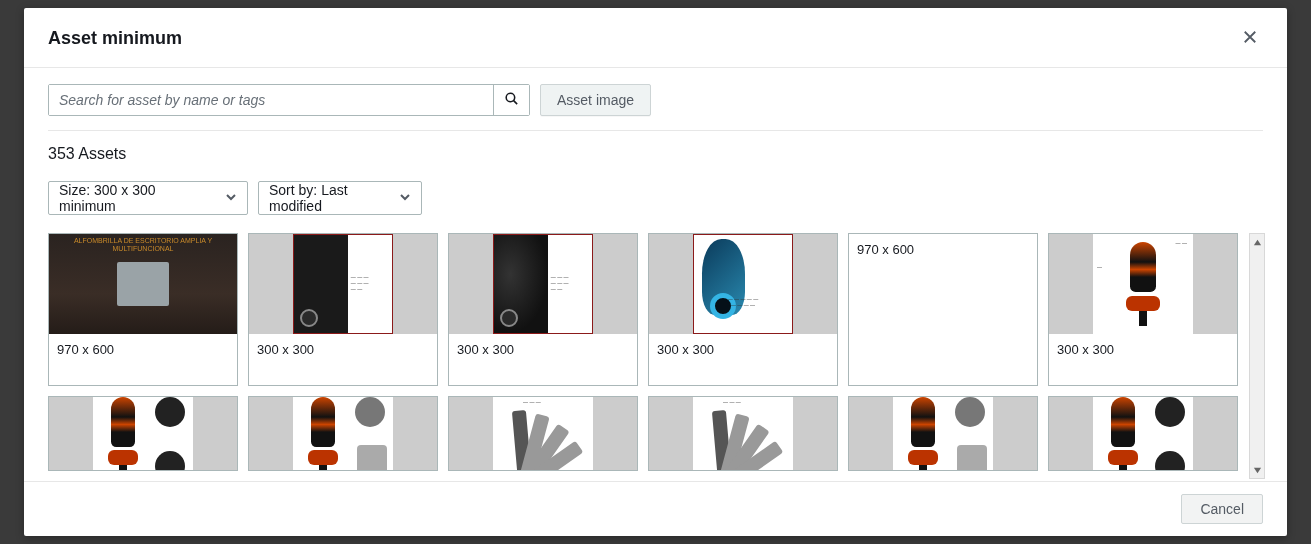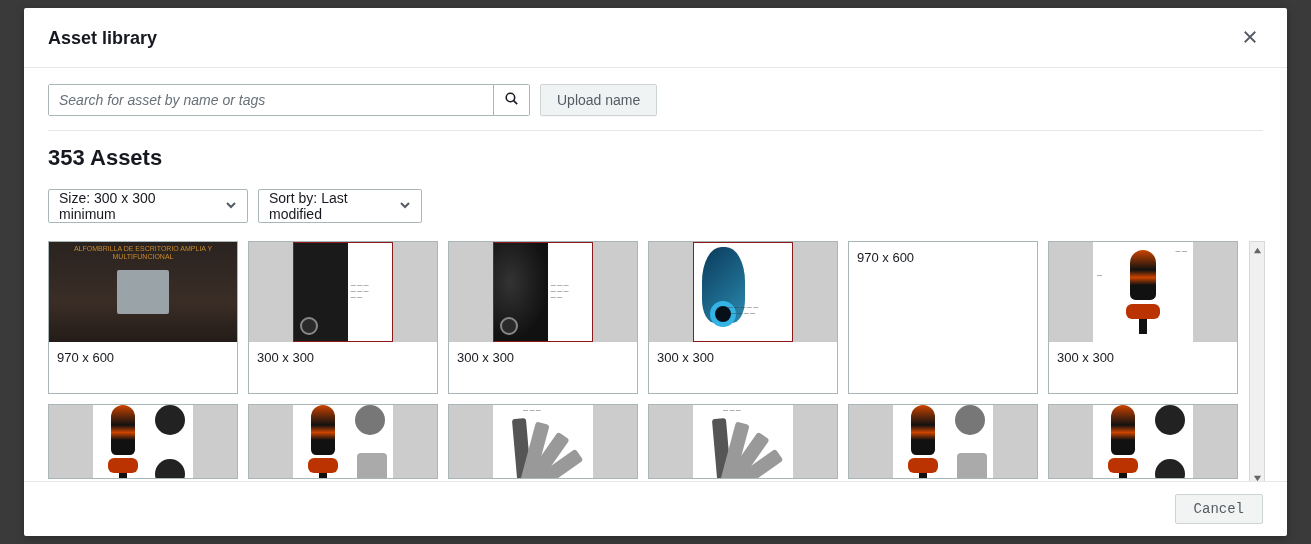--- a/index.html
+++ b/index.html
@@ -89,22 +89,22 @@
     border: 1px solid #cdd4d5;
     border-radius: 2px;
     padding: 6px 16px;
     font-size: 14px;
     color: #545b64;
     cursor: pointer;
     box-shadow: 0 1px 0 rgba(0,0,0,0.03);
   }
   .divider-line { border-top:1px solid #e7e7e7; margin-bottom:14px;}
   .assets-count {
-    font-size: 22px;
-    font-weight: 700;
+    font-size: 16px;
+    font-weight: 400;
     color: #16191f;
     margin-bottom: 18px;
   }
   .filters-row {
     display: flex;
     gap: 10px;
     margin-bottom: 18px;
   }
   .select {
     display: flex;
@@ -189,21 +189,20 @@
     justify-content: flex-end;
   }
   .cancel-btn {
     background: #f2f3f3;
     border: 1px solid #cdd4d5;
     border-radius: 2px;
     padding: 6px 18px;
     font-size: 14px;
     color: #545b64;
     cursor: pointer;
-    font-family: Liberation Mono, monospace;
   }
   
   .thumb-t1 { background: linear-gradient(180deg,#2a2320 0%, #3a2d26 60%, #241c18 100%); position:relative;}
   .thumb-t1::before{content:"";position:absolute;left:36%;top:28%;width:28%;height:44%;background:#9aa3a7;border-radius:2px;}
   .thumb-t1::after{content:"";position:absolute;left:8px;top:4px;right:8px;height:14px;color:#a83; font-size:6px;}
   .thumb-txt1{position:absolute;color:#c98a2a;font-size:7px;top:3px;left:0;right:0;text-align:center;line-height:8px;}
   .thumb-t2 { background:#fff; position:relative; border:1px solid #8b1a1a;}
   .thumb-t2-img{position:absolute;left:0;top:0;width:55%;height:100%;background:#1a1a1a;}
   .thumb-t2-circ{position:absolute;left:6px;bottom:6px;width:18px;height:18px;border-radius:50%;background:#2a2a2a;border:2px solid #888;}
   .thumb-t2-lines{position:absolute;right:4px;top:40%;width:38%;font-size:5px;color:#333;line-height:6px;}
@@ -228,21 +227,21 @@
   .thumb-recl .r1{transform:rotate(-5deg);background:#555;}
   .thumb-recl .r2{transform:rotate(15deg);}
   .thumb-recl .r3{transform:rotate(35deg);}
   .thumb-recl .r4{transform:rotate(55deg);}
 </style>
 </head>
 <body>
 
 <div class="modal">
   <div class="modal-header">
-    <div class="modal-title">Asset library</div>
+    <div class="modal-title">Asset minimum</div>
     <button class="close-btn">
       <span>
         <svg viewBox="0 0 24 24" stroke="#545b64" stroke-width="2.4" fill="none">
             <path d="M5 5 L19 19 M19 5 L5 19"></path>
           </svg>
       </span>
     </button>
   </div>
 
   <div class="modal-body">
@@ -251,21 +250,21 @@
         <input class="search-input" type="text" placeholder="Search for asset by name or tags" style="">
         <button class="search-btn">
           <span>
             <svg viewBox="0 0 24 24" fill="none" stroke="#16191f" stroke-width="2.2">
                 <circle cx="10.5" cy="10.5" r="6"></circle>
                 <path d="M15 15 L20 20"></path>
               </svg>
           </span>
         </button>
       </div>
-      <button class="upload-btn">Upload name</button>
+      <button class="upload-btn">Asset image</button>
     </div>
     <div class="divider-line"></div>
 
     <div class="assets-count">353 Assets</div>
 
     <div class="filters-row">
       <div class="select size">
         <span>Size: 300 x 300 minimum</span>
         <span class="chevron">
           <svg viewBox="0 0 12 12" fill="none" stroke="#545b64" stroke-width="2">

